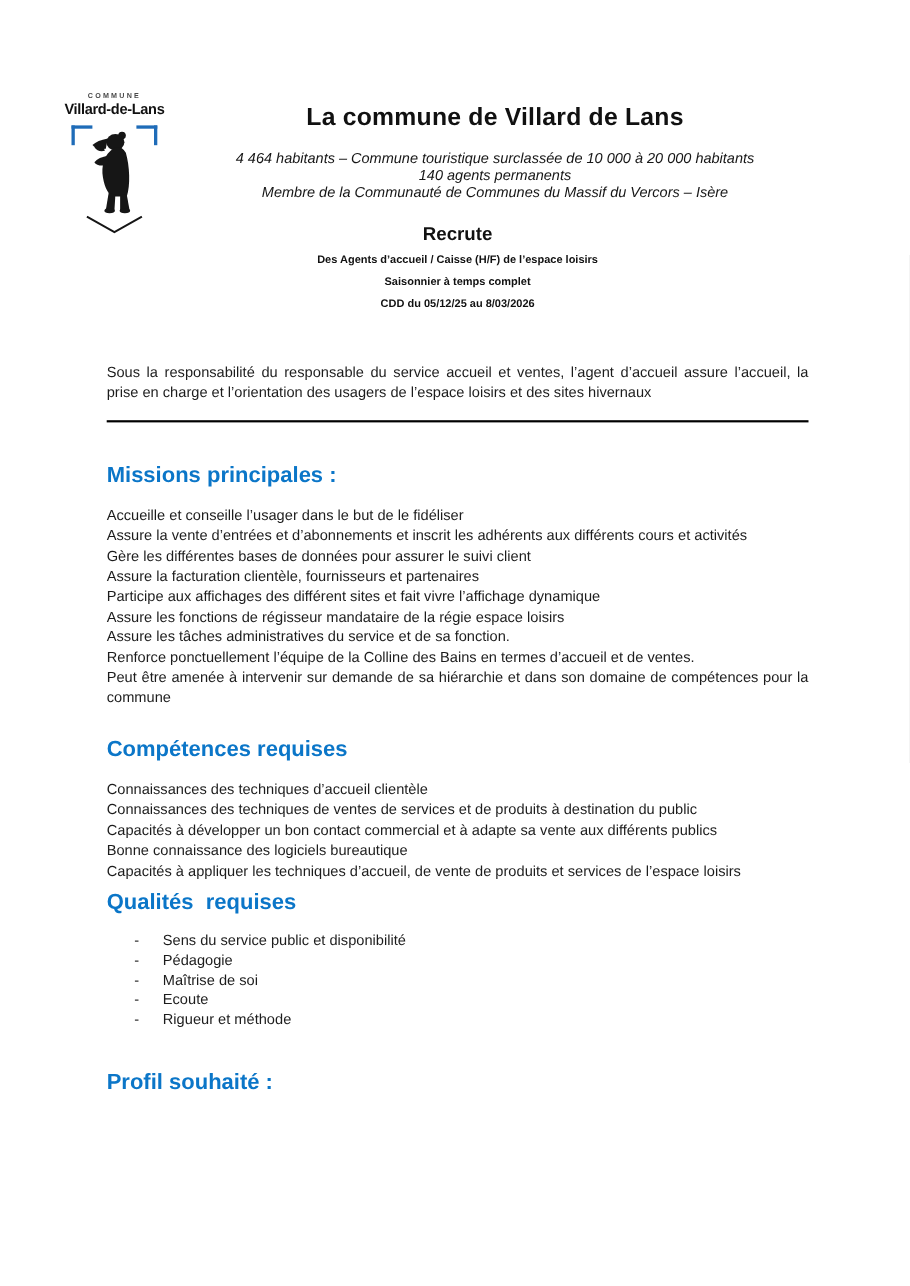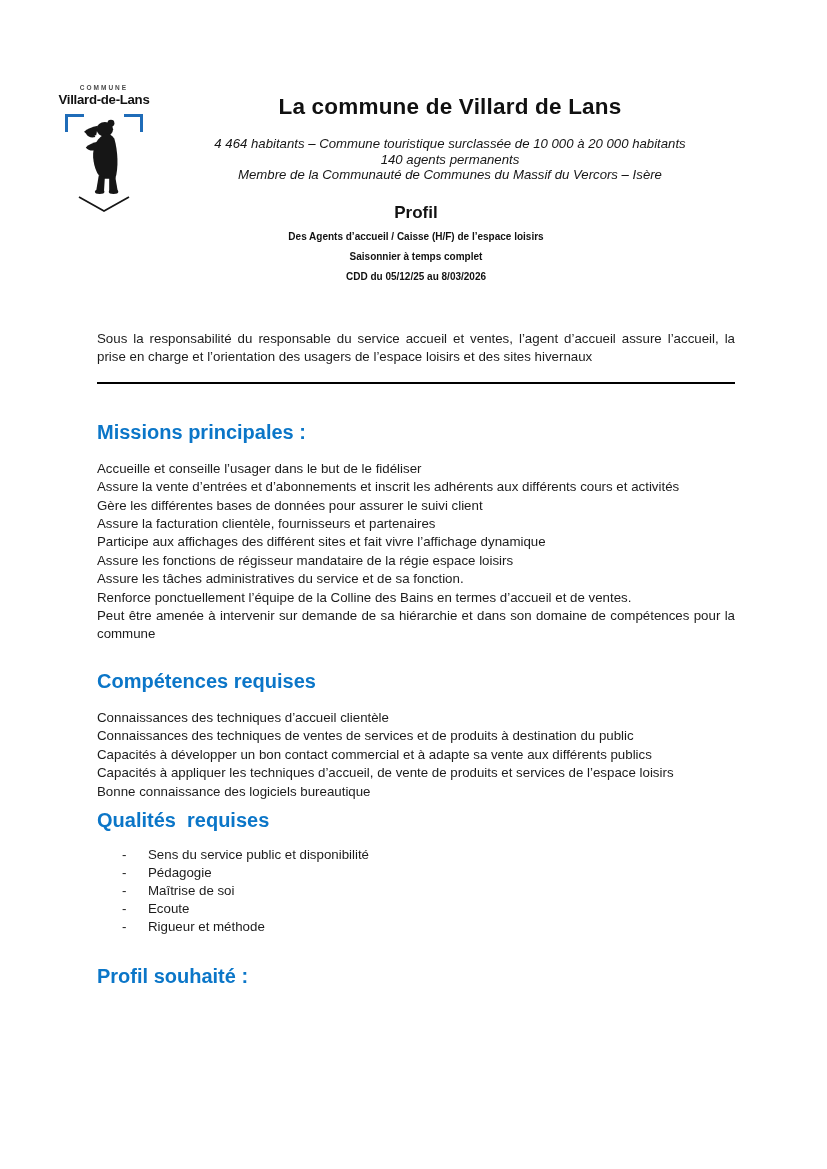--- a/index.html
+++ b/index.html
@@ -47,21 +47,21 @@
     font-size:20px;font-weight:bold;color:#0b76c8;
     margin:0;line-height:17px;white-space:pre-wrap;
   }
   .h-missions{margin-top:40px;}
   .plist{margin-top:19px;}
   .h-competences{margin-top:29px;}
   .h-qualites{margin-top:11px;}
   .dash-list{list-style:none;margin:17px 0 0 0;padding:0;}
   .dash-item{display:flex;line-height:18px;}
   .dash{width:26px;padding-left:25px;flex:0 0 auto;}
-  .h-profil{margin-top:32px;}
+  .h-profil{margin-top:40px;}
 </style>
 </head>
 <body>
 
 <div class="page">
 
   <div class="logo">
     <div class="logo-commune">COMMUNE</div>
     <div class="logo-name">Villard-de-Lans</div>
     <div class="logo-shield">
@@ -90,21 +90,21 @@
   <div class="header-text">
     <h1 class="doc-title">La commune de Villard de Lans</h1>
     <div class="subtitle">
         <div class="subtitle-line">4 464 habitants – Commune touristique surclassée de 10 000 à 20 000 habitants</div>
         <div class="subtitle-line">140 agents permanents</div>
         <div class="subtitle-line">Membre de la Communauté de Communes du Massif du Vercors – Isère</div>
       </div>
   </div>
 
   <div class="recruit">
-    <div class="recrute">Profil</div>
+    <div class="recrute">Recrute</div>
     <div class="recruit-line">Des Agents d’accueil / Caisse (H/F) de l’espace loisirs</div>
     <div class="recruit-line">Saisonnier à temps complet</div>
     <div class="recruit-line">CDD du 05/12/25 au 8/03/2026</div>
   </div>
 
   <div class="body">
     <p class="intro justify">Sous la responsabilité du responsable du service accueil et ventes, l’agent d’accueil assure l’accueil, la prise en charge et l’orientation des usagers de l’espace loisirs et des sites hivernaux</p>
 
     <hr class="rule">
 
@@ -119,22 +119,22 @@
         <p class="item">Assure les tâches administratives du service et de sa fonction.</p>
         <p class="item">Renforce ponctuellement l’équipe de la Colline des Bains en termes d’accueil et de ventes.</p>
         <p class="item">Peut être amenée à intervenir sur demande de sa hiérarchie et dans son domaine de compétences pour la commune</p>
       </div>
 
     <h2 class="h-competences">Compétences requises</h2>
     <div class="plist">
         <p class="item">Connaissances des techniques d’accueil clientèle</p>
         <p class="item">Connaissances des techniques de ventes de services et de produits à destination du public</p>
         <p class="item">Capacités à développer un bon contact commercial et à adapte sa vente aux différents publics</p>
+        <p class="item">Bonne connaissance des logiciels bureautique</p>
         <p class="item">Capacités à appliquer les techniques d’accueil, de vente de produits et services de l’espace loisirs</p>
-        <p class="item">Bonne connaissance des logiciels bureautique</p>
       </div>
 
     <h2 class="h-qualites">Qualités  requises</h2>
     <ul class="dash-list">
         <li class="dash-item">
         <span class="dash">-</span>
         <span>Sens du service public et disponibilité</span>
       </li>
         <li class="dash-item">
         <span class="dash">-</span>

